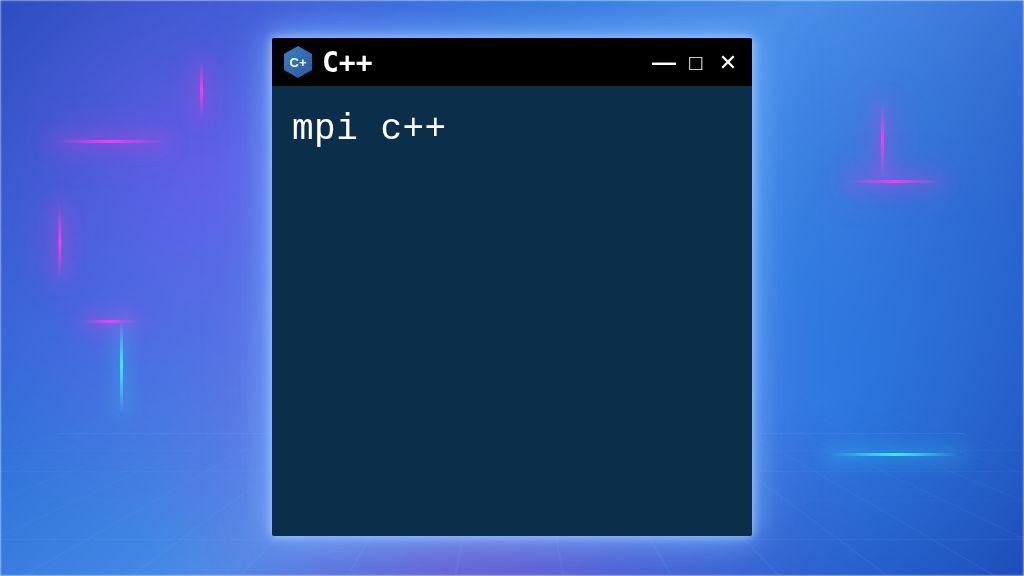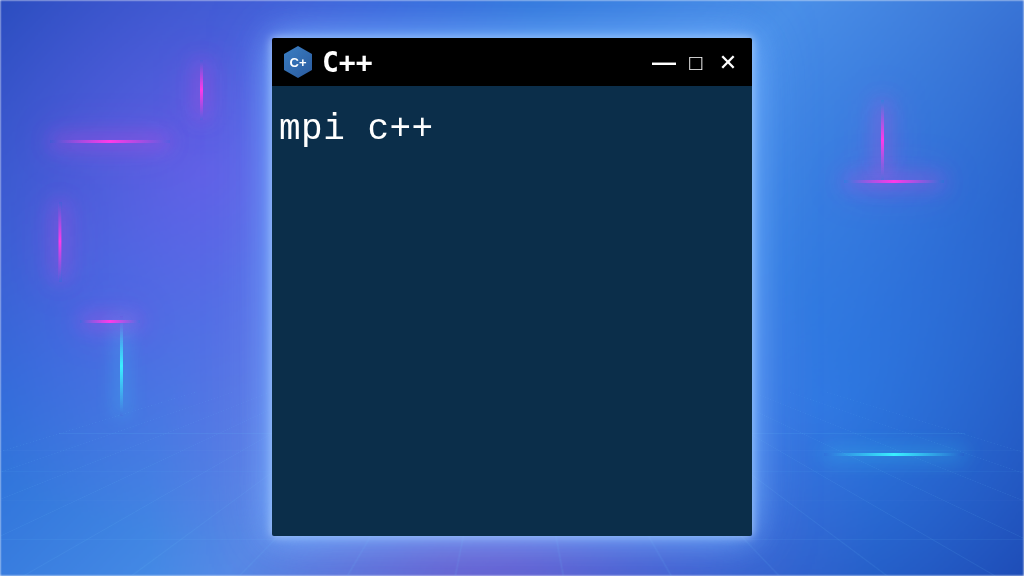--- a/index.html
+++ b/index.html
@@ -124,21 +124,21 @@
       font-family: Arial, sans-serif;
     }
     
     .win-btn.minimize::before { content: '—'; font-weight: bold; }
     .win-btn.maximize::before { content: '□'; font-size: 22px; }
     .win-btn.close::before { content: '✕'; font-size: 22px; }
     
     .terminal-body {
       background: #0b2e4a;
       height: calc(100% - 48px);
-      padding: 22px 7px;
+      padding: 22px 20px;
       color: #ffffff;
       font-size: 36px;
       font-family: 'Consolas', 'Courier New', monospace;
       line-height: 1.2;
       letter-spacing: 0.5px;
     }
   </style>
 </head>
 <body>
 

